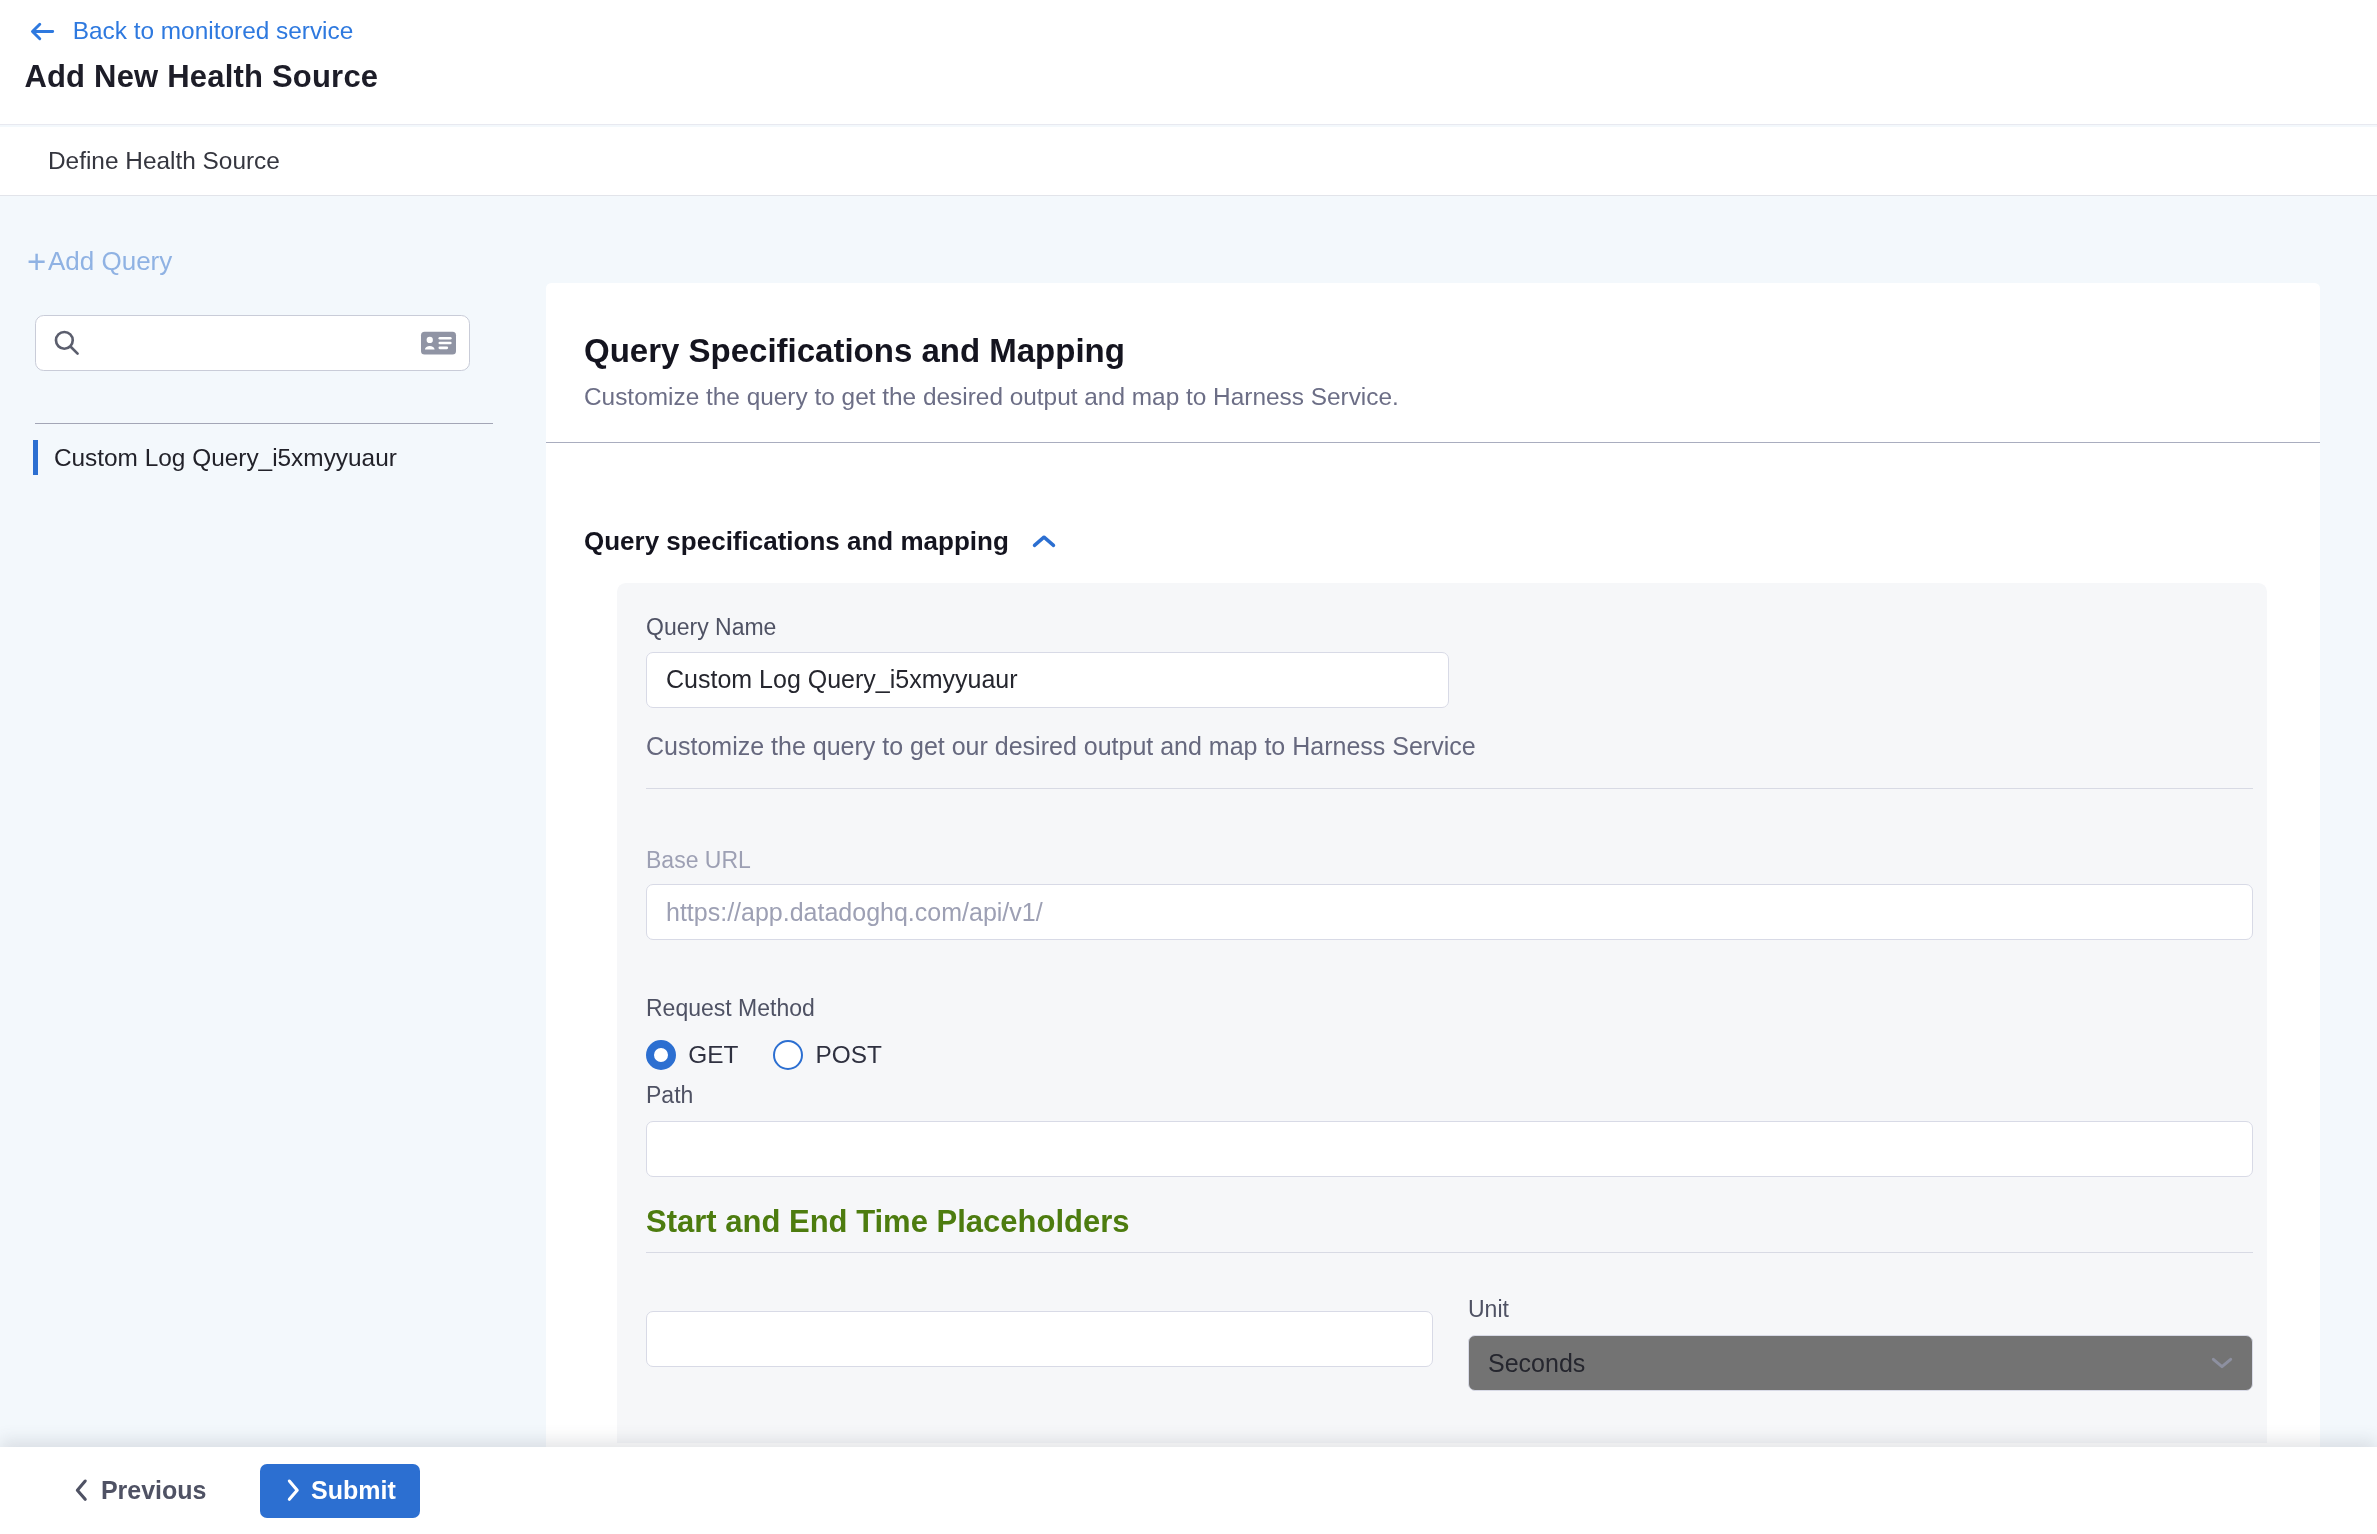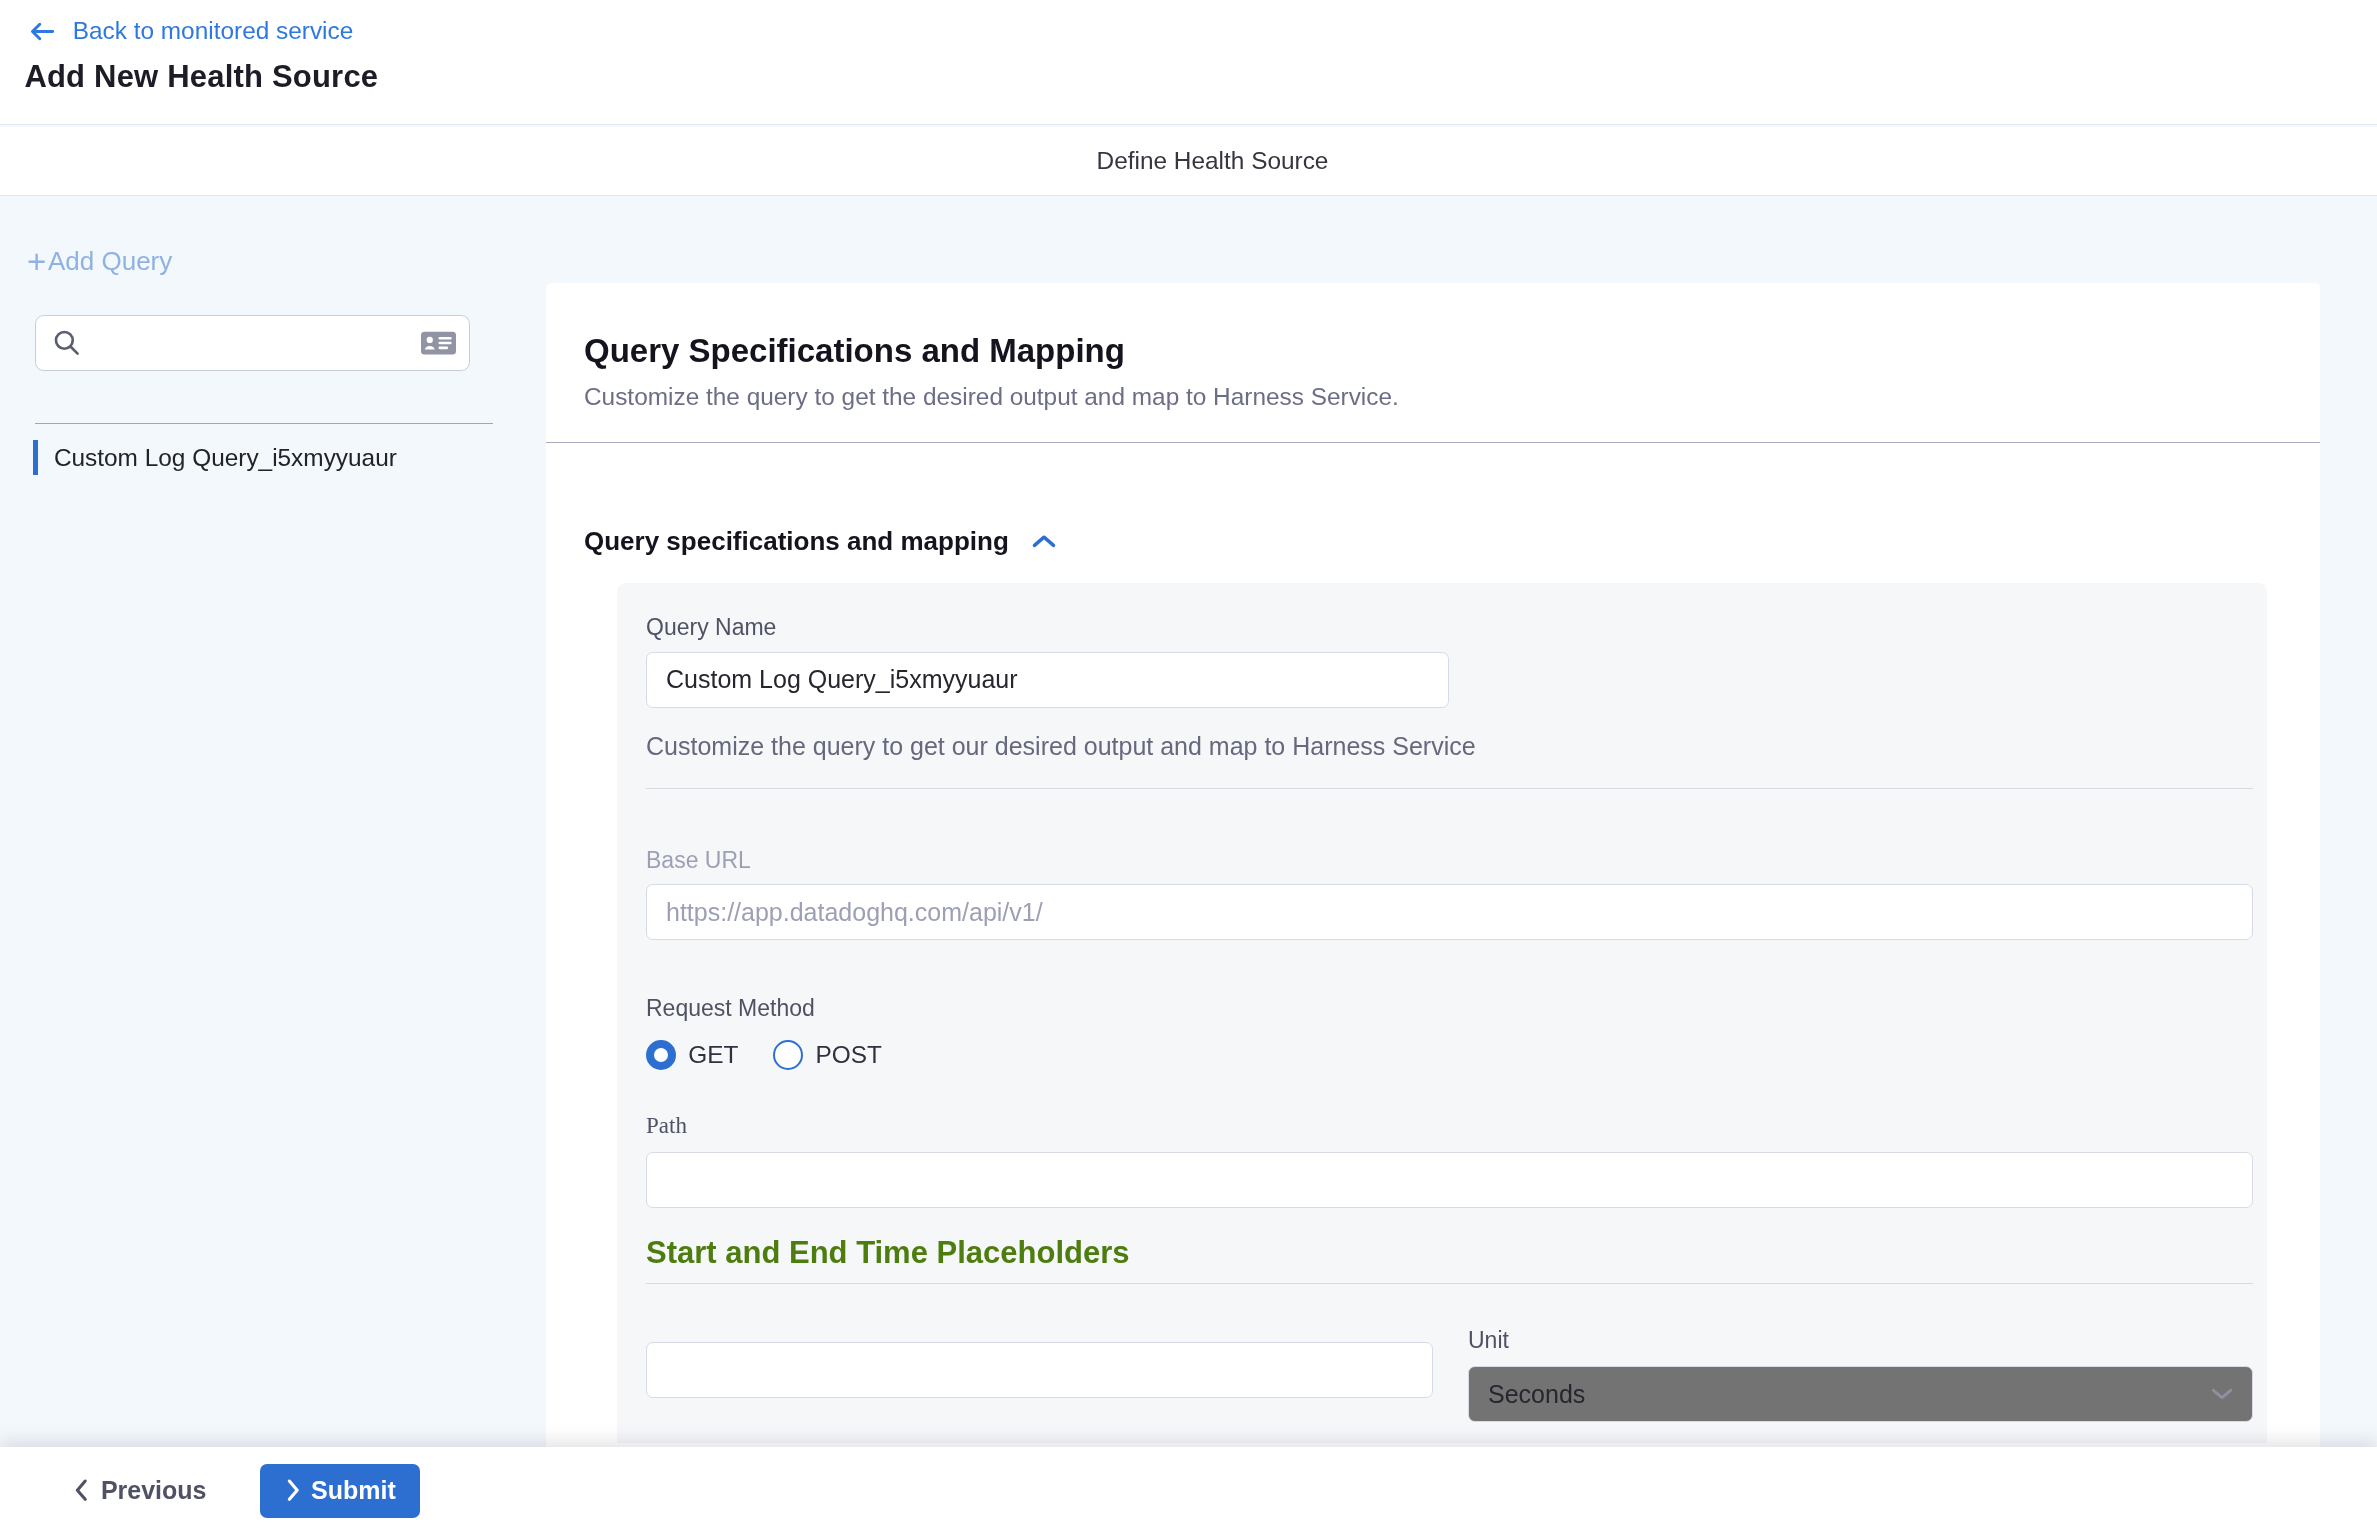--- a/index.html
+++ b/index.html
@@ -21,21 +21,21 @@
   .back-link {
     display: flex; align-items: center; gap: 15.7px;
     color: #2e79df; font-size: 24.4px; font-weight: 500; cursor: pointer; text-decoration: none;
   }
   .page-title { margin: 12.2px 0 0 24.4px; font-size: 31px; font-weight: 700; letter-spacing: 0.2px; }
 
   
   .tabs {
     position: absolute; top: 127px; left: 0; right: 0; height: 69px;
     background: #ffffff; border-bottom: 1.7px solid #e2e4ea;
-    display: flex; align-items: stretch; padding-left: 48px; z-index: 3; justify-content: center;
+    display: flex; align-items: stretch; padding-left: 48px; z-index: 3;
   }
   .tab { position: relative; display: flex; align-items: center; font-size: 24.4px; color: #35363f; cursor: pointer; }
   .tab.active { font-weight: 700; color: #14141f; }
   .tab.active::after {
     content: ""; position: absolute; left: -13px; right: -13px; bottom: 0; height: 6.1px;
     background: #2c6fd1; border-radius: 3.5px 3.5px 0 0;
   }
 
   
   .content { position: absolute; top: 197px; bottom: 87px; left: 0; right: 0; display: flex; }
@@ -90,21 +90,21 @@
     font-family: "Liberation Sans", sans-serif; outline: none;
   }
   .text-input::placeholder { color: #9da0b4; opacity: 1; }
   .w-name { width: 803px; }
   .helper-text { margin-top: 24px; font-size: 25px; line-height: 28px; color: #66687e; }
   .panel-divider { border: none; border-top: 1.7px solid #d8dae4; }
   .hr1 { margin-top: 28px; }
   .hr2 { margin-top: 10.5px; }
   .mt-base-label { margin-top: 59px; }
   .mt-req-label { margin-top: 56px; }
-  .mt-path-label { margin-top: 44px; font-family: Liberation Serif, serif; }
+  .mt-path-label { margin-top: 13px; }
 
   .radio-row { margin-top: 19px; display: flex; align-items: center; }
   .radio-option { display: flex; align-items: center; cursor: pointer; }
   .radio-option + .radio-option { margin-left: 35px; justify-content: space-between; }
   .radio-circle {
     width: 30px; height: 30px; border-radius: 50%; background: #fff;
     border: 2.6px solid #2c6fd1; flex: none;
   }
   .radio-circle.selected { border-width: 8.7px; }
   .radio-label { margin-left: 12.2px; font-size: 24.4px; color: #2f3140; }

